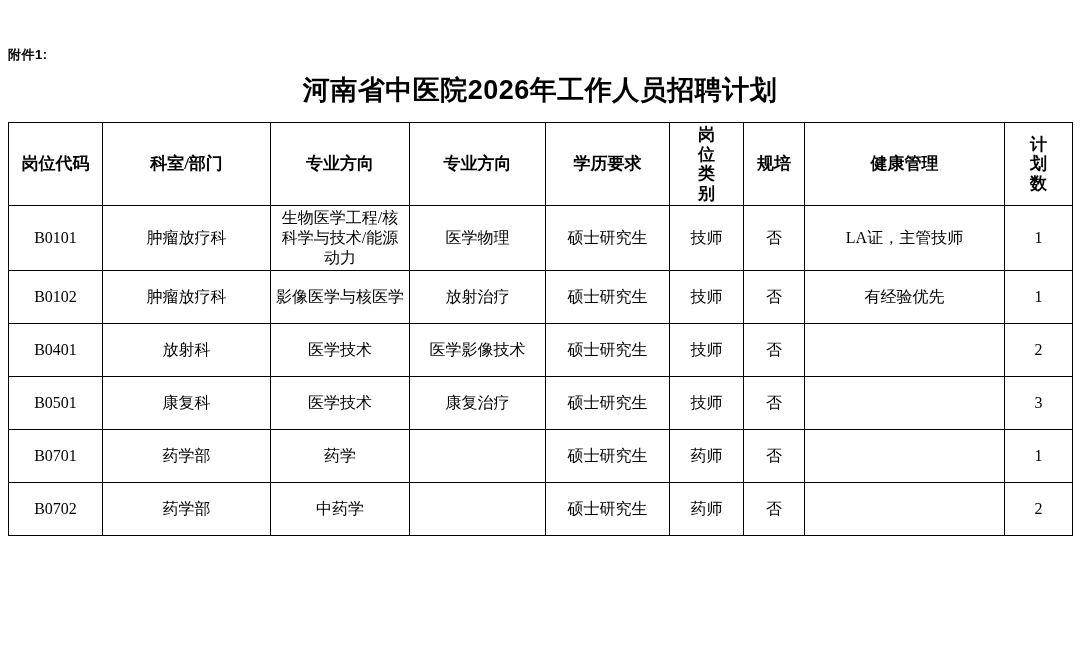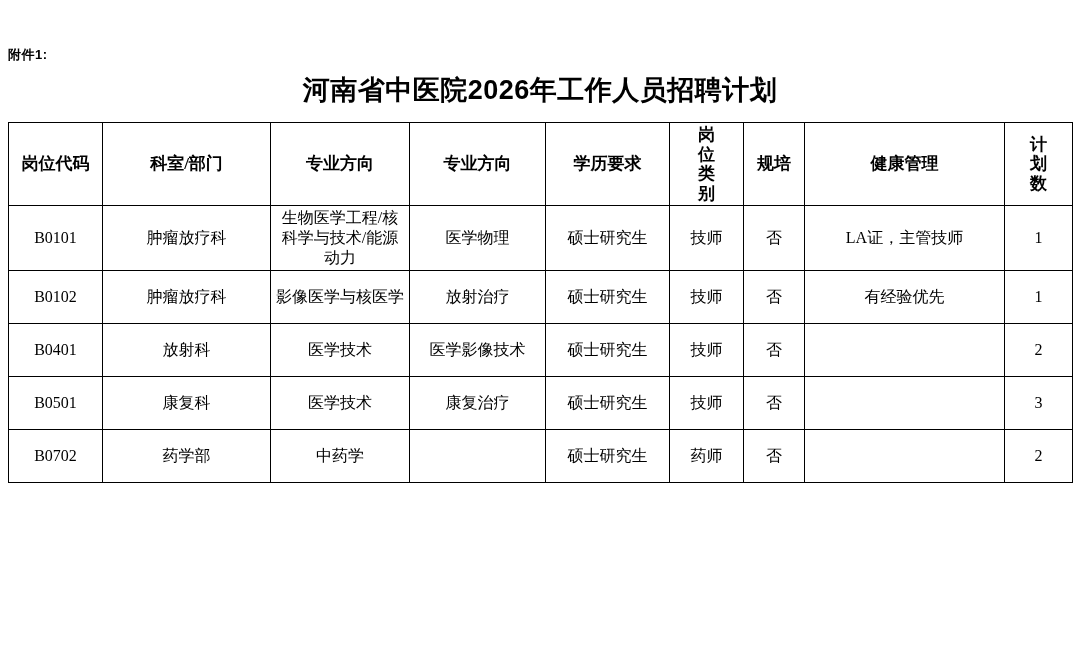--- a/index.html
+++ b/index.html
@@ -178,20 +178,31 @@
         <td>康复科</td>
         <td>医学技术</td>
         <td>康复治疗</td>
         <td>硕士研究生</td>
         <td>技师</td>
         <td>否</td>
         <td class="cell-req"></td>
         <td>3</td>
       </tr>
       <tr>
+        <td>B0701</td>
+        <td>药学部</td>
+        <td>药学</td>
+        <td></td>
+        <td>硕士研究生</td>
+        <td>药师</td>
+        <td>否</td>
+        <td class="cell-req"></td>
+        <td>1</td>
+      </tr>
+      <tr>
         <td>B0702</td>
         <td>药学部</td>
         <td>中药学</td>
         <td></td>
         <td>硕士研究生</td>
         <td>药师</td>
         <td>否</td>
         <td class="cell-req"></td>
         <td>2</td>
       </tr>

